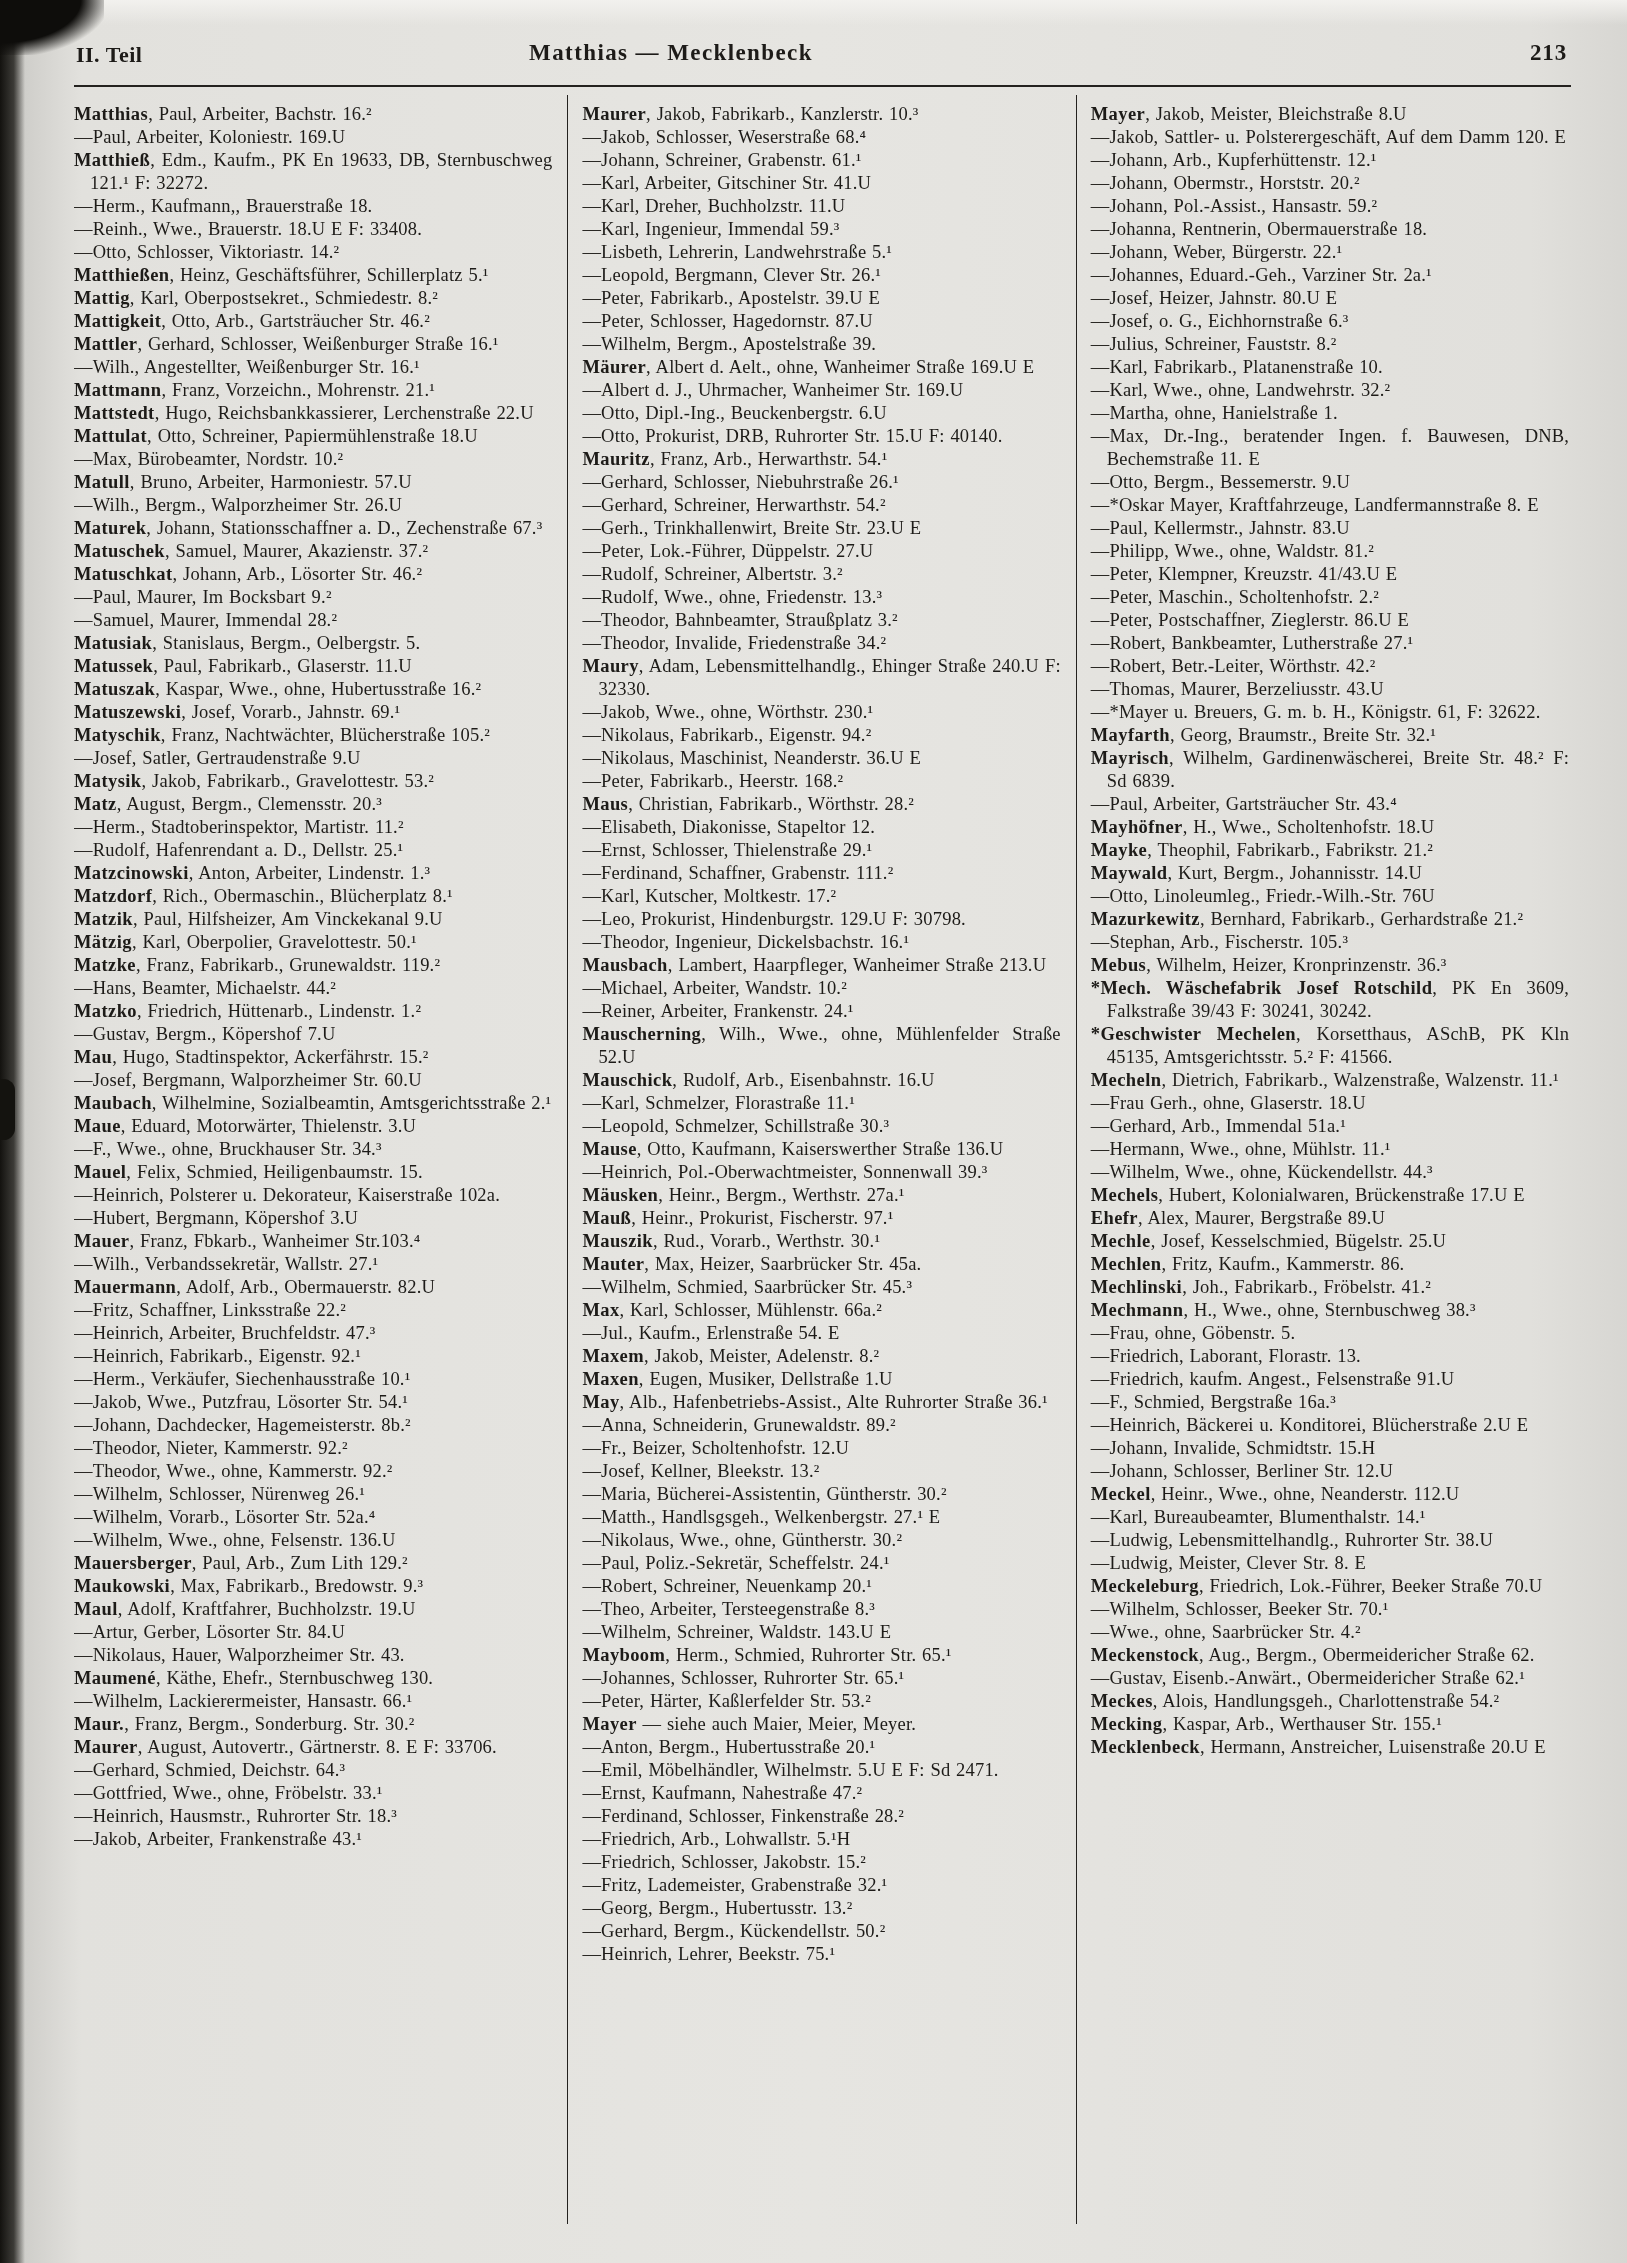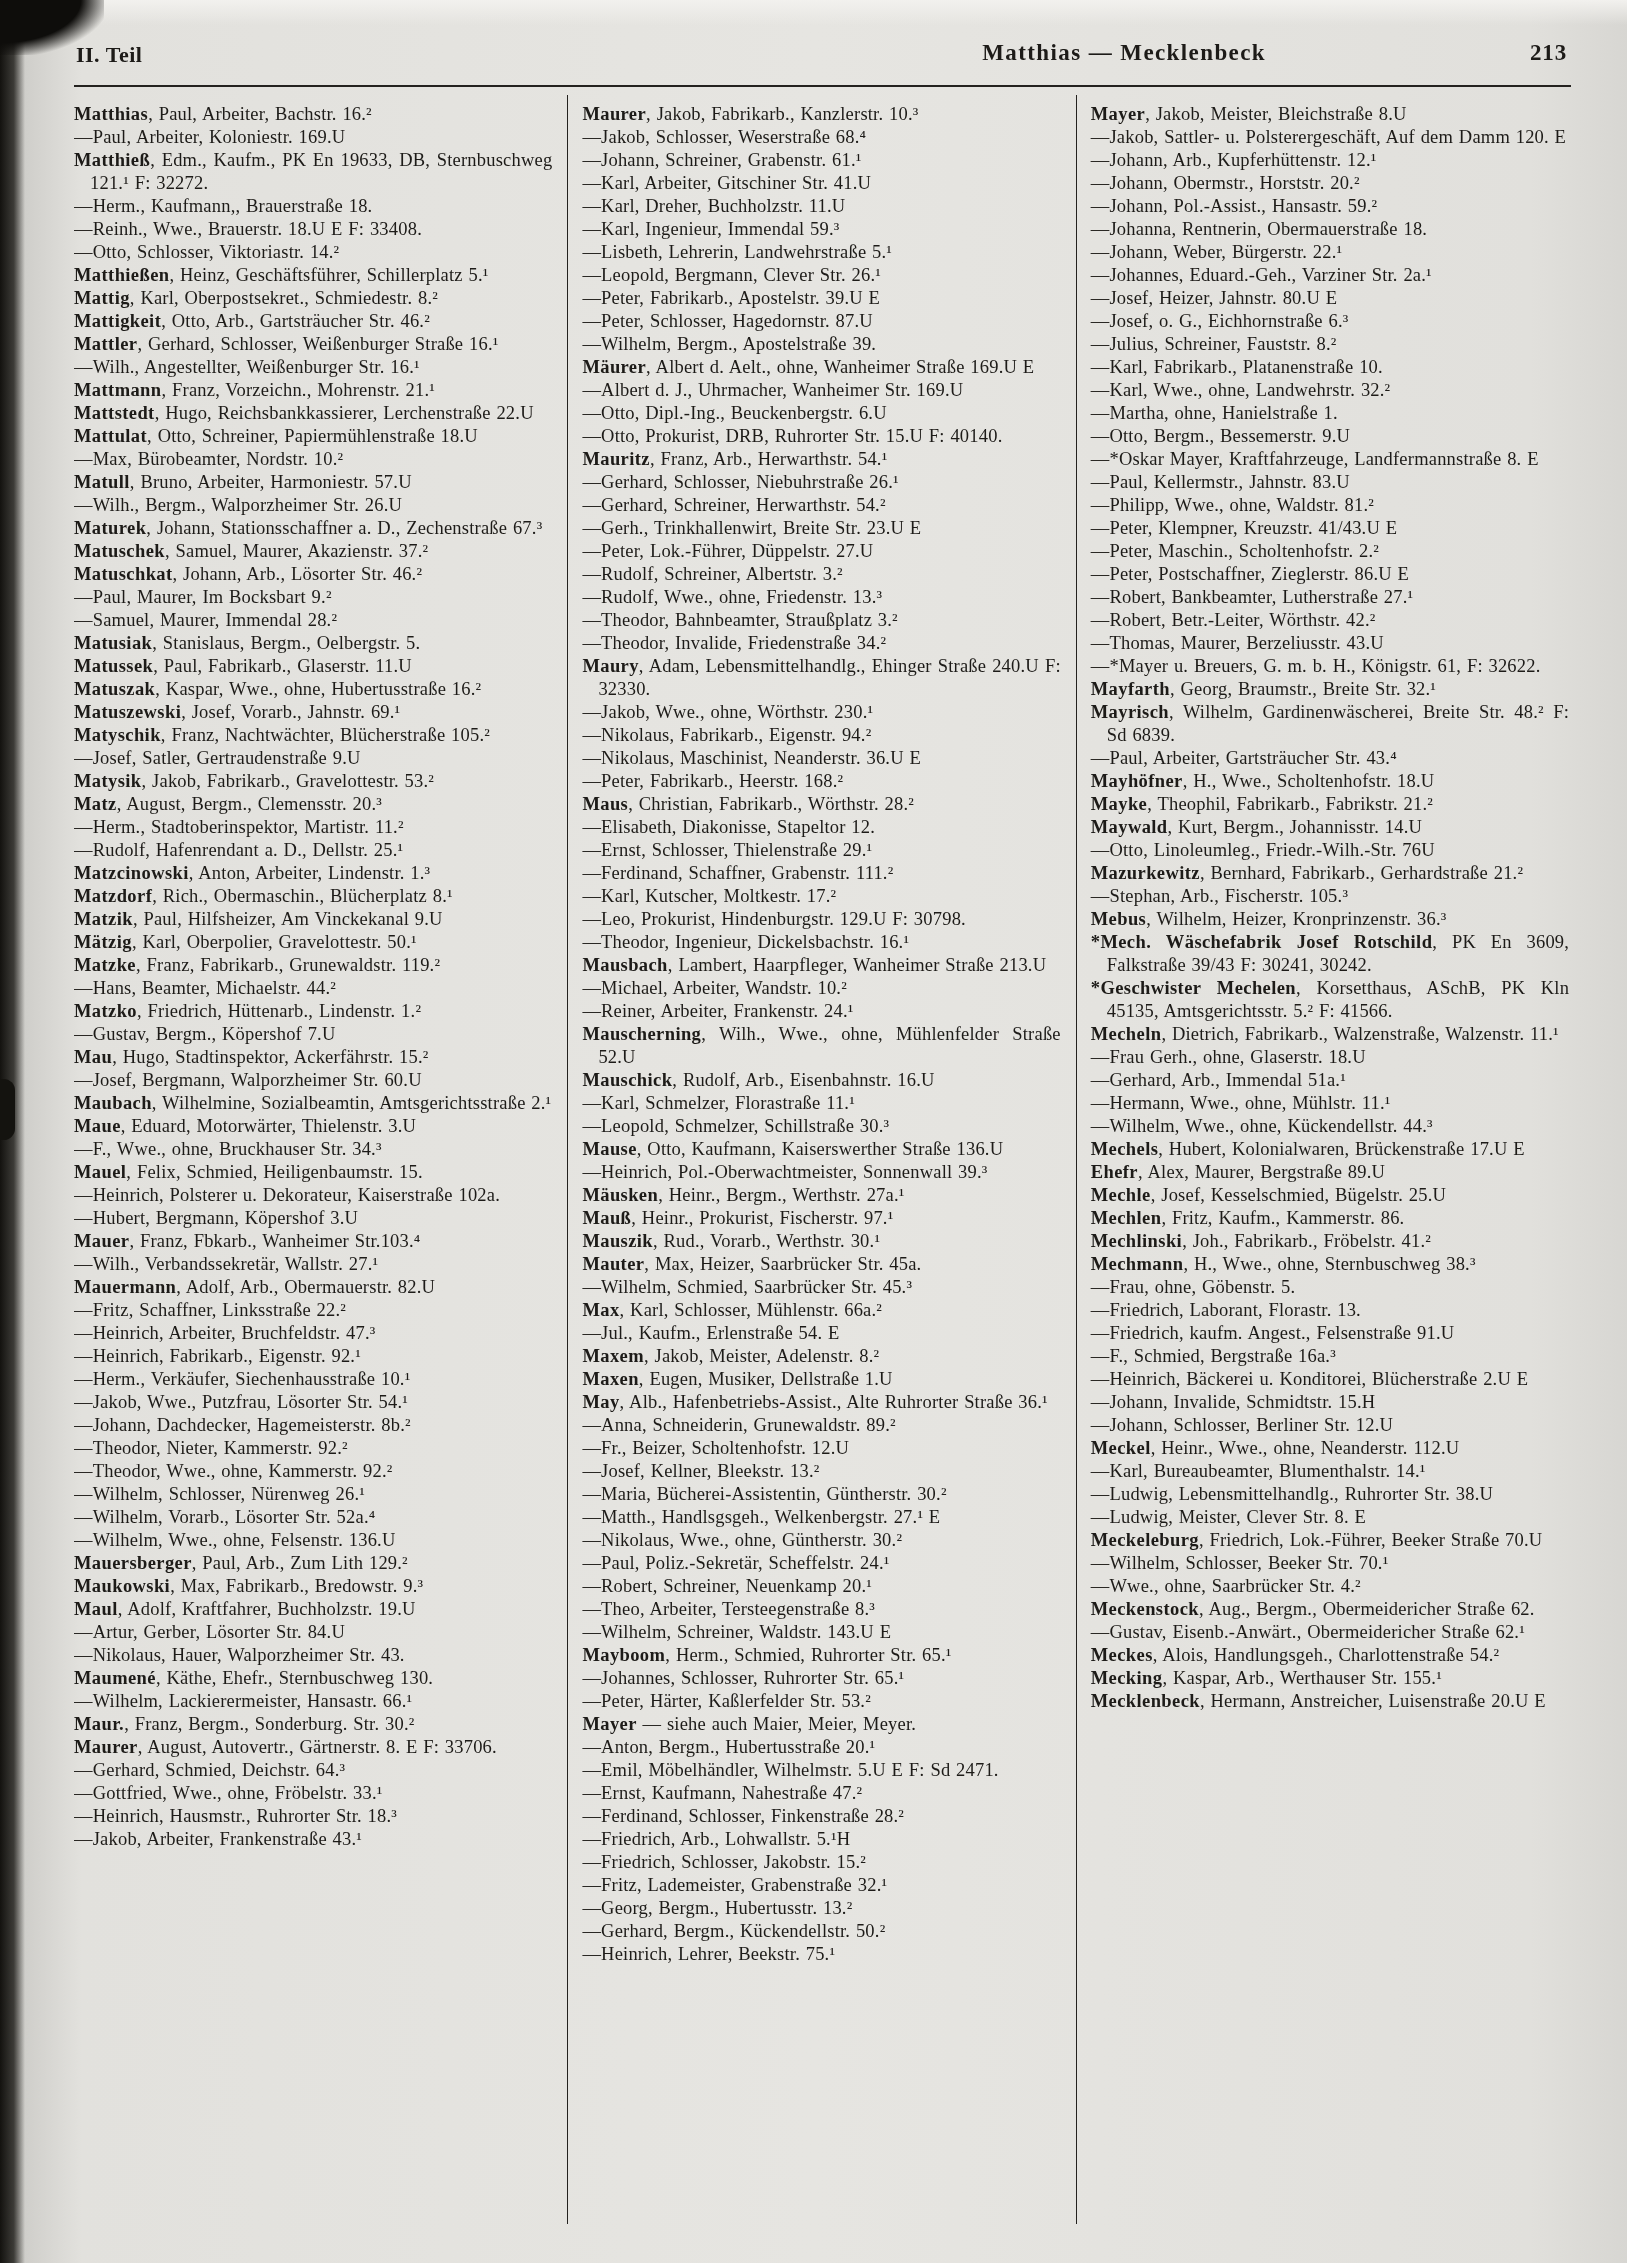--- a/index.html
+++ b/index.html
@@ -17,21 +17,21 @@
   .scan-corner { position:absolute; left:0; top:0; width:104px; height:55px;
     background:radial-gradient(ellipse at top left, #0e0d0b 55%, rgba(14,13,11,0) 75%); }
   .scan-blob { position:absolute; left:0; top:1079px; width:15px; height:61px;
     background:#14130f; border-radius:0 11.4px 11.4px 0; }
 
   .page-header {
     position:absolute; top:38px; left:76px; right:59px; height:34px;
     font-weight:bold; font-size:22px;text-decoration:underline;
   }
   .page-header .part { position:absolute; left:0; top:3.8px; letter-spacing:0.5px; }
-  .page-header .title { position:absolute; left:0; right:303px; top:1.9px; text-align:right;
+  .page-header .title { position:absolute; left:0; right:303px; top:1.9px; text-align:center;
     letter-spacing:1.4px; font-size:23px; }
   .page-header .pageno { position:absolute; right:1.9px; top:1.9px; font-size:23px; letter-spacing:0.9px; }
   .header-rule { position:absolute; top:85px; left:74px; right:57px;
     border-top:2.8px solid #24221f; }
 
   .columns { position:absolute; top:95px; left:74px; right:57px; bottom:40px; display:flex;font-family:Liberation Serif, serif; }
   .col { flex:1 1 0; padding:7.6px 15px 0 14px; overflow:hidden; }
   .col:first-child { padding-left:0; }
   .col:last-child { padding-right:1.9px; }
   .col + .col { border-left:1.9px solid #24221f; }
@@ -226,20 +226,21 @@
         <p class="entry">—Johann, Pol.-Assist., Hansastr. 59.²</p>
         <p class="entry">—Johanna, Rentnerin, Obermauerstraße 18.</p>
         <p class="entry">—Johann, Weber, Bürgerstr. 22.¹</p>
         <p class="entry">—Johannes, Eduard.-Geh., Varziner Str. 2a.¹</p>
         <p class="entry">—Josef, Heizer, Jahnstr. 80.U E</p>
         <p class="entry">—Josef, o. G., Eichhornstraße 6.³</p>
         <p class="entry">—Julius, Schreiner, Fauststr. 8.²</p>
         <p class="entry">—Karl, Fabrikarb., Platanenstraße 10.</p>
         <p class="entry">—Karl, Wwe., ohne, Landwehrstr. 32.²</p>
         <p class="entry">—Martha, ohne, Hanielstraße 1.</p>
+        <p class="entry">—Max, Dr.-Ing., beratender Ingen. f. Bauwesen, DNB, Bechemstraße 11. E</p>
         <p class="entry">—Otto, Bergm., Bessemerstr. 9.U</p>
         <p class="entry">—*Oskar Mayer, Kraftfahrzeuge, Landfermannstraße 8. E</p>
         <p class="entry">—Paul, Kellermstr., Jahnstr. 83.U</p>
         <p class="entry">—Philipp, Wwe., ohne, Waldstr. 81.²</p>
         <p class="entry">—Peter, Klempner, Kreuzstr. 41/43.U E</p>
         <p class="entry">—Peter, Maschin., Scholtenhofstr. 2.²</p>
         <p class="entry">—Peter, Postschaffner, Zieglerstr. 86.U E</p>
         <p class="entry">—Robert, Bankbeamter, Lutherstraße 27.¹</p>
         <p class="entry">—Robert, Betr.-Leiter, Wörthstr. 42.²</p>
         <p class="entry">—Thomas, Maurer, Berzeliusstr. 43.U</p>

